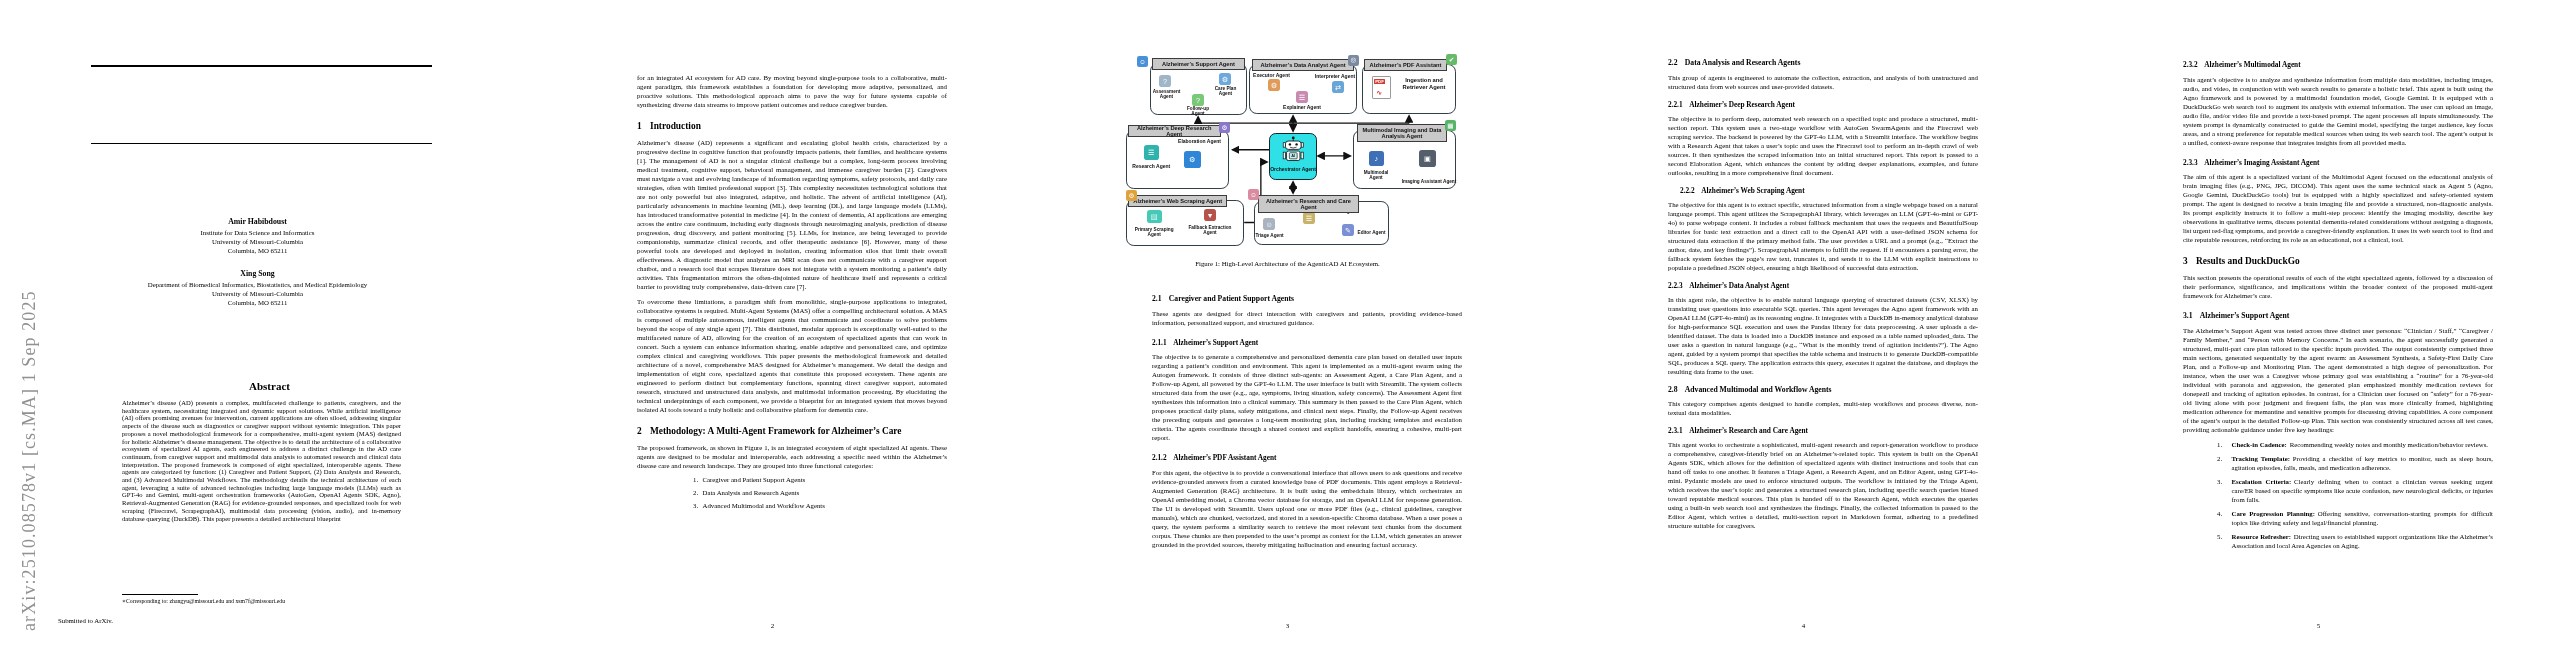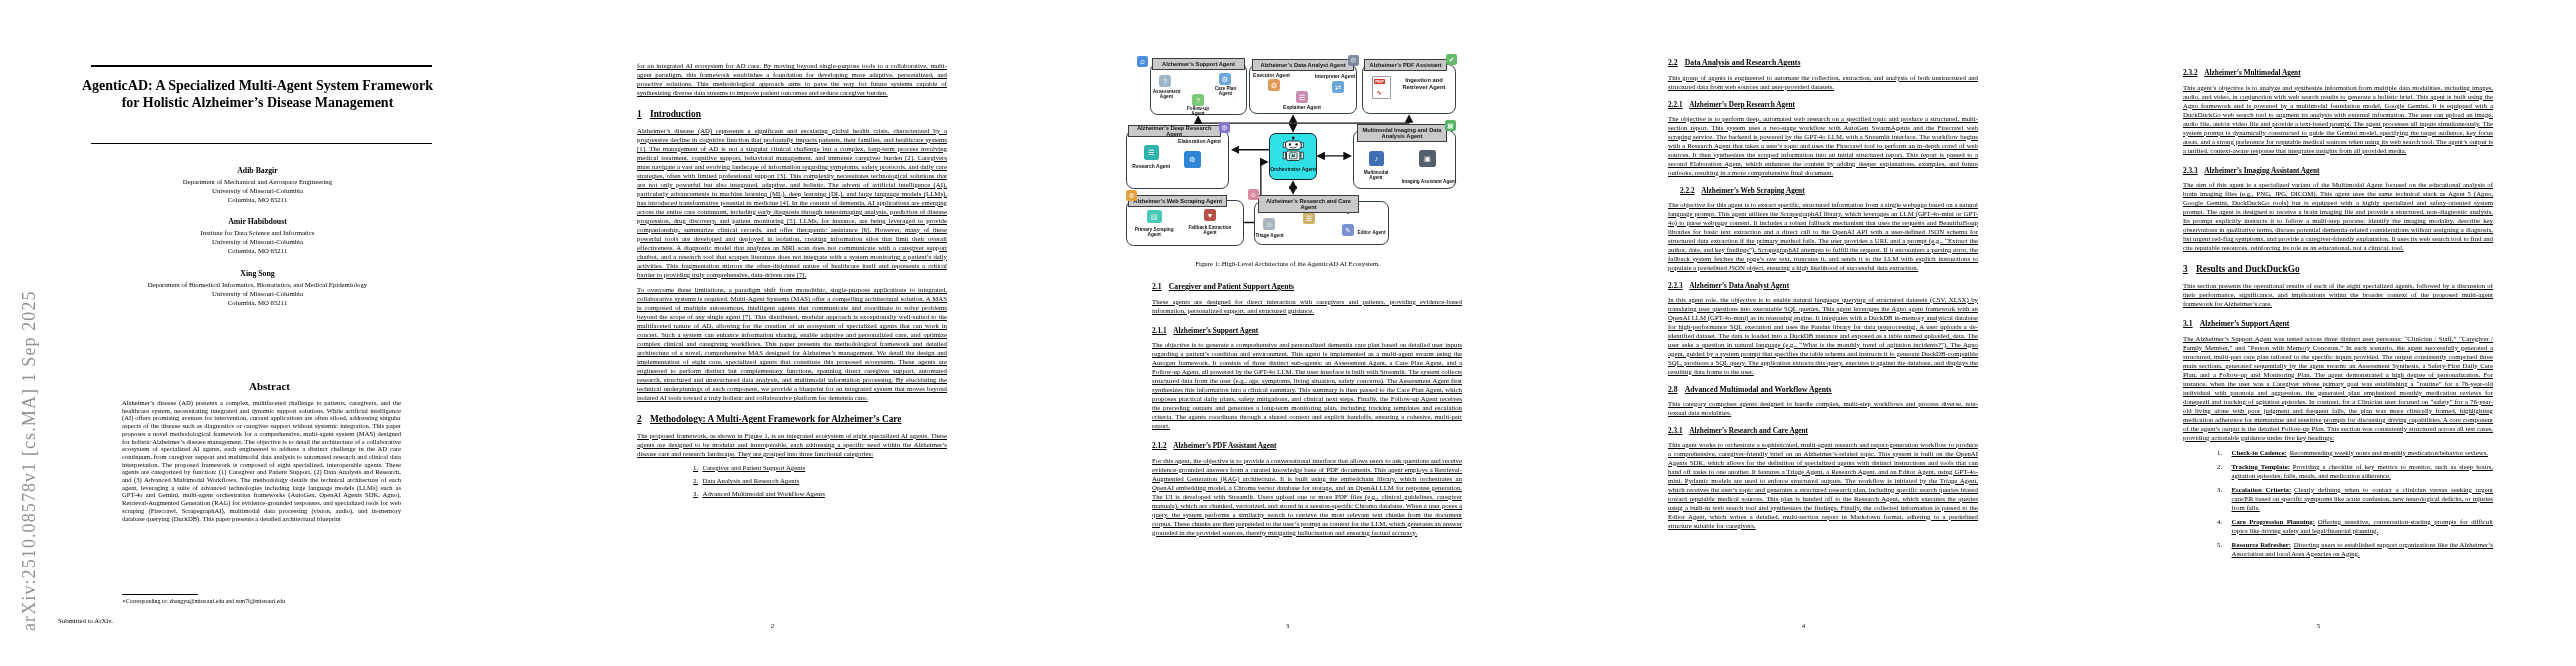--- a/index.html
+++ b/index.html
@@ -2,26 +2,26 @@
 <html style="font-size:9px"><head>
 <meta charset="utf-8">
 <style>
   html,body{margin:0;padding:0;background:#ffffff;}
   .canvas{position:relative;width:2576px;height:667px;background:#ffffff;overflow:hidden;
           font-family:"Liberation Serif","DejaVu Serif",serif;color:#000;}
   .page{position:absolute;top:0;width:515px;height:667px;background:#fff;overflow:hidden;}
   #pg1{left:0}#pg2{left:515px}#pg3{left:1030px}#pg4{left:1546px}#pg5{left:2061px}
 
   
-  .col{position:absolute;left:122px;width:310px;text-decoration:underline;}
+  .col{position:absolute;left:122px;width:310px;}
   p.body{font-size:6.8px;line-height:9px;text-align:justify;margin:0 0 6.1px 0;}
   .hsec{display:flex;gap:8.3px;font-size:9.4px;font-weight:bold;margin:12.2px 0 6.7px 0;}
   .hsub{display:flex;gap:7.2px;font-size:7.7px;font-weight:bold;margin:11px 0 5.6px 0;}
   .hsub3{display:flex;gap:6.7px;font-size:7.3px;font-weight:bold;margin:11px 0 5.6px 0;}
-  .col > :first-child{margin-top:0;}
+  .col > :first-child{margin-top:12px;}
   .pnum{position:absolute;top:622px;left:0;width:100%;text-align:center;font-size:6.9px;}
 
   
   .rule-thick{position:absolute;left:91px;top:65px;width:341px;height:2.2px;background:#000;}
   .rule-thin{position:absolute;left:91px;top:143px;width:341px;height:1.1px;background:#000;}
   .title{position:absolute;left:74px;top:77px;width:367px;text-align:center;
          font-size:14px;line-height:17px;font-weight:bold;}
   .authblock{position:absolute;left:0;width:515px;text-align:center;}
   .authname{font-size:7.8px;font-weight:bold;margin-bottom:1.7px;}
   .authline{font-size:6.8px;line-height:9.3px;}
@@ -71,29 +71,22 @@
   .l5item b{margin-right:2.8px;}
 </style>
 </head>
 <body>
 
 <div class="canvas">
 
   <section class="page" id="pg1">
     <div class="watermark">arXiv:2510.08578v1  [cs.MA]  1 Sep 2025</div>
     <div class="rule-thick"></div>
-    <div class="title">AgenticAD: A Specialized Multi-Agent System Framework for Holistic Alzheimer’s Disease Management</div>
     <div class="rule-thin"></div>
 
-    <div class="authblock" style="top:166px">
-      <div class="authname">Adib Bazgir</div>
-      <div class="authline">Department of Mechanical and Aerospace Engineering</div>
-      <div class="authline">University of Missouri-Columbia</div>
-      <div class="authline">Columbia, MO 65211</div>
-    </div>
     <div class="authblock" style="top:269px">
       <div class="authname">Xing Song</div>
       <div class="authline">Department of Biomedical Informatics, Biostatistics, and Medical Epidemiology</div>
       <div class="authline">University of Missouri-Columbia</div>
       <div class="authline">Columbia, MO 65211</div>
     </div>
     <div class="authblock" style="top:217px">
       <div class="authname">Amir Habibdoust</div>
       <div class="authline">Institute for Data Science and Informatics</div>
       <div class="authline">University of Missouri-Columbia</div>
@@ -306,21 +299,21 @@
         <span>2.3.1</span>
         <span>Alzheimer’s Research and Care Agent</span>
       </div>
       <p class="body">This agent works to orchestrate a sophisticated, multi-agent research and report-generation workflow to produce a comprehensive, caregiver-friendly brief on an Alzheimer’s-related topic.  This system is built on the OpenAI Agents SDK, which allows for the definition of specialized agents with distinct instructions and tools that can hand off tasks to one another.  It features a Triage Agent, a Research Agent, and an Editor Agent, using GPT-4o-mini.  Pydantic models are used to enforce structured outputs.  The workflow is initiated by the Triage Agent, which receives the user’s topic and generates a structured research plan, including specific search queries biased toward reputable medical sources.  This plan is handed off to the Research Agent, which executes the queries using a built-in web search tool and synthesizes the findings.  Finally, the collected information is passed to the Editor Agent, which writes a detailed, multi-section report in Markdown format, adhering to a predefined structure suitable for caregivers.</p>
     </div>
     <div class="pnum">4</div>
   </section>
 
   <section class="page" id="pg5">
     <div class="col" style="top:60px">
-      <div class="hsub3" style="margin-top:8px">
+      <div class="hsub3" style="margin-top:0">
         <span>2.3.2</span>
         <span>Alzheimer’s Multimodal Agent</span>
       </div>
       <p class="body">This agent’s objective is to analyze and synthesize information from multiple data modalities, including images, audio, and video, in conjunction with web search results to generate a holistic brief.  This agent is built using the Agno framework and is powered by a multimodal foundation model, Google Gemini.  It is equipped with a DuckDuckGo web search tool to augment its analysis with external information.  The user can upload an image, audio file, and/or video file and provide a text-based prompt.  The agent processes all inputs simultaneously.  The system prompt is dynamically constructed to guide the Gemini model, specifying the target audience, key focus areas, and a strong preference for reputable medical sources when using its web search tool.  The agent’s output is a unified, context-aware response that integrates insights from all provided media.</p>
       <div class="hsub3">
         <span>2.3.3</span>
         <span>Alzheimer’s Imaging Assistant Agent</span>
       </div>
       <p class="body">The aim of this agent is a specialized variant of the Multimodal Agent focused on the educational analysis of brain imaging files (e.g., PNG, JPG, DICOM).  This agent uses the same technical stack as Agent 5 (Agno, Google Gemini, DuckDuckGo tools) but is equipped with a highly specialized and safety-oriented system prompt.  The agent is designed to receive a brain imaging file and provide a structured, non-diagnostic analysis.  Its prompt explicitly instructs it to follow a multi-step process: identify the imaging modality, describe key observations in qualitative terms, discuss potential dementia-related considerations without assigning a diagnosis, list urgent red-flag symptoms, and provide a caregiver-friendly explanation.  It uses its web search tool to find and cite reputable resources, reinforcing its role as an educational, not a clinical, tool.</p>
       <div class="hsec">

